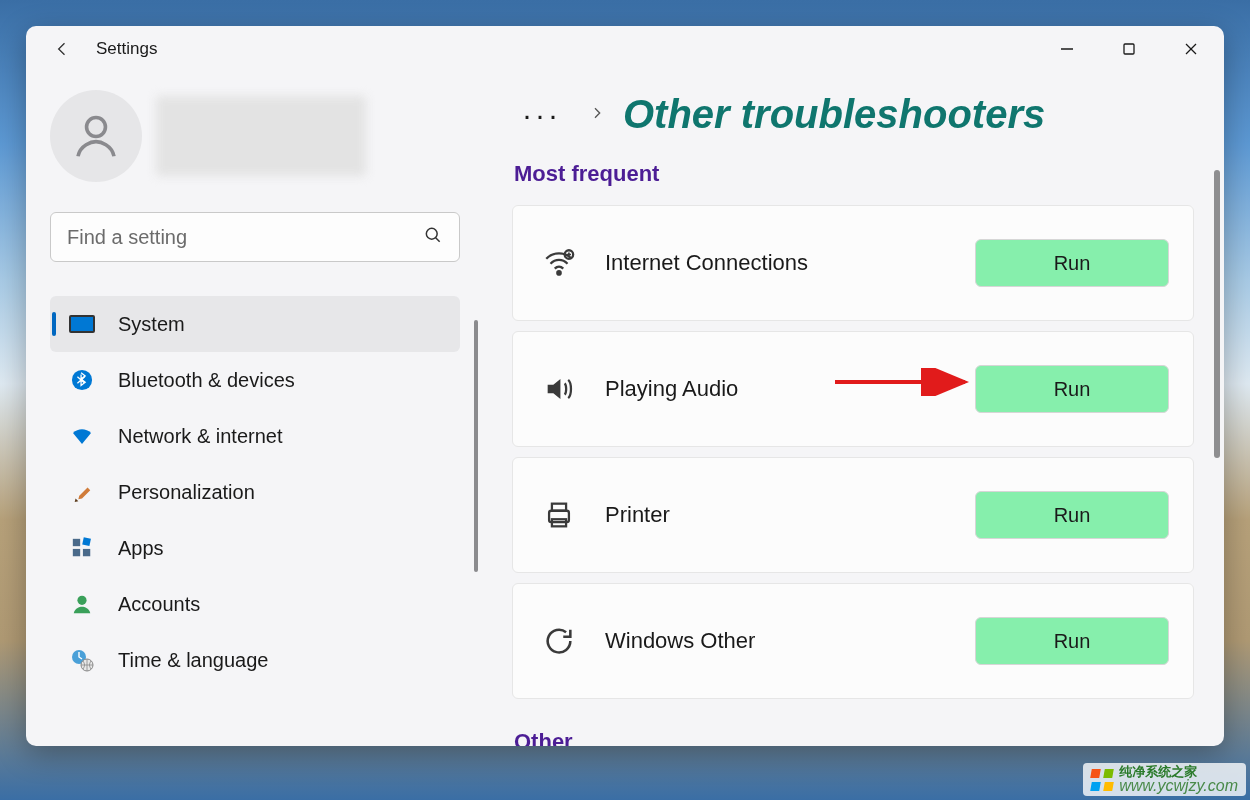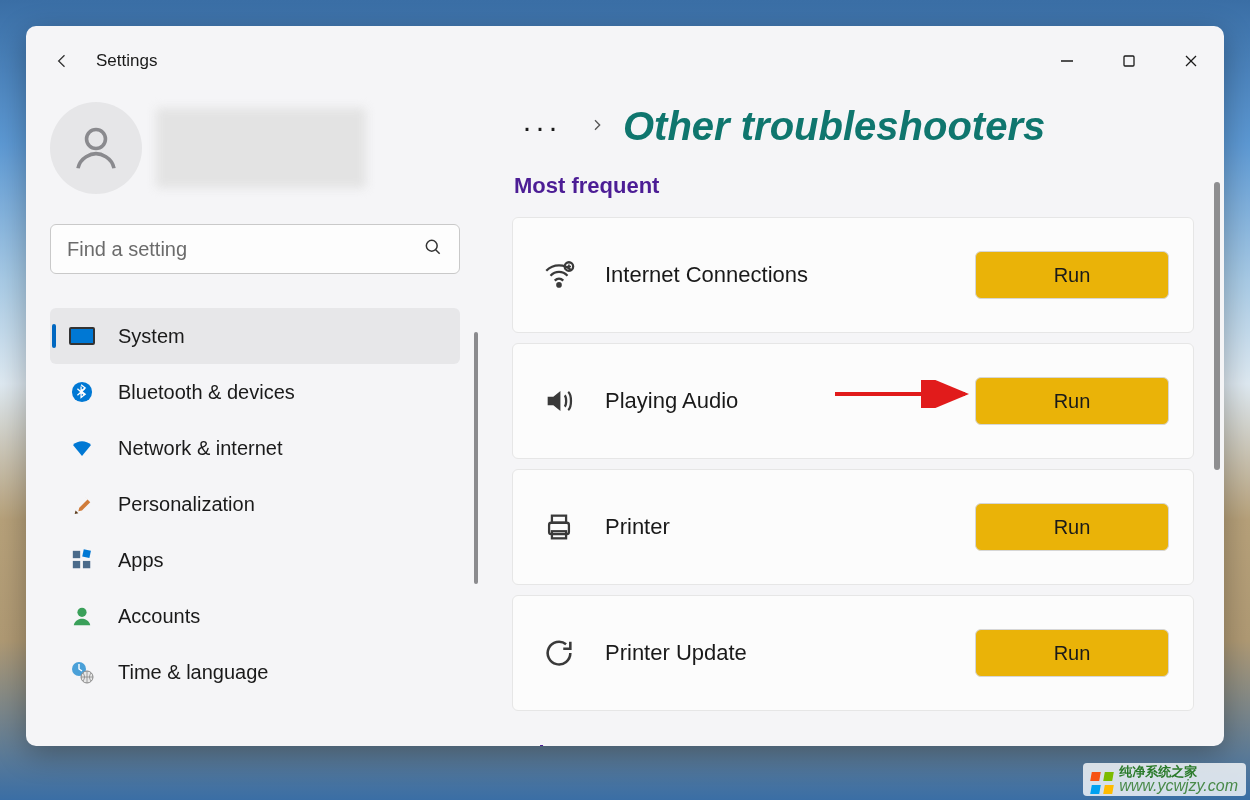--- a/index.html
+++ b/index.html
@@ -16,21 +16,20 @@
     border-radius: 10px;
     overflow: hidden;
     box-shadow: 0 8px 30px rgba(0,0,0,0.3);
   }
 
   .titlebar {
     height: 46px;
     display: flex;
     align-items: center;
     padding: 0 2px 0 16px;
-    margin-top: 12px;
   }
   .back-btn {
     width: 40px; height: 40px;
     display: flex; align-items: center; justify-content: center;
     border-radius: 4px;
     color: #333;
     cursor: pointer;
   }
   .app-title {
     margin-left: 14px;
@@ -202,21 +201,21 @@
     margin-right: 24px;
   }
   .card .c-label {
     font-size: 22px;
     color: #1a1a1a;
     flex: 1;
   }
   .run-btn {
     width: 194px;
     height: 48px;
-    background: #eab308;
+    background: #86efac;
     border: 1px solid #d6d6d6;
     border-radius: 6px;
     font-size: 20px;
     color: #1a1a1a;
     cursor: pointer;
   }
 
   .arrow-annot {
     position: absolute;
     pointer-events: none;
@@ -230,21 +229,21 @@
     height: 288px;
     background: #8e8e90;
     border-radius: 3px;
   }
 
   .watermark {
     position: absolute;
     right: 4px;
     bottom: 4px;
     display: flex;
-    align-items: flex-end;
+    align-items: center;
     background: rgba(255,255,255,0.78);
     padding: 2px 8px;
     border-radius: 4px;
     font-size: 12px;
     color: #3a6b2a;
   }
   .watermark .wm-logo {
     width: 22px; height: 22px;
     margin-right: 6px;
     position: relative;
@@ -452,21 +451,21 @@
           <button class="run-btn">Run</button>
         </div>
 
         <div class="card">
           <span class="c-icon">
             <svg width="34" height="34" viewBox="0 0 24 24" fill="none" stroke="currentColor" stroke-width="1.8">
                 <path d="M20 12a8 8 0 1 1-3-6.2"></path>
                 <path d="M20 4v5h-5"></path>
               </svg>
           </span>
-          <span class="c-label">Printer Update</span>
+          <span class="c-label">Windows Other</span>
           <button class="run-btn">Run</button>
         </div>
 
       </div>
 
       <div class="section-head" style="margin-top:30px">Other</div>
 
     </div>
   </div>
 </div>

